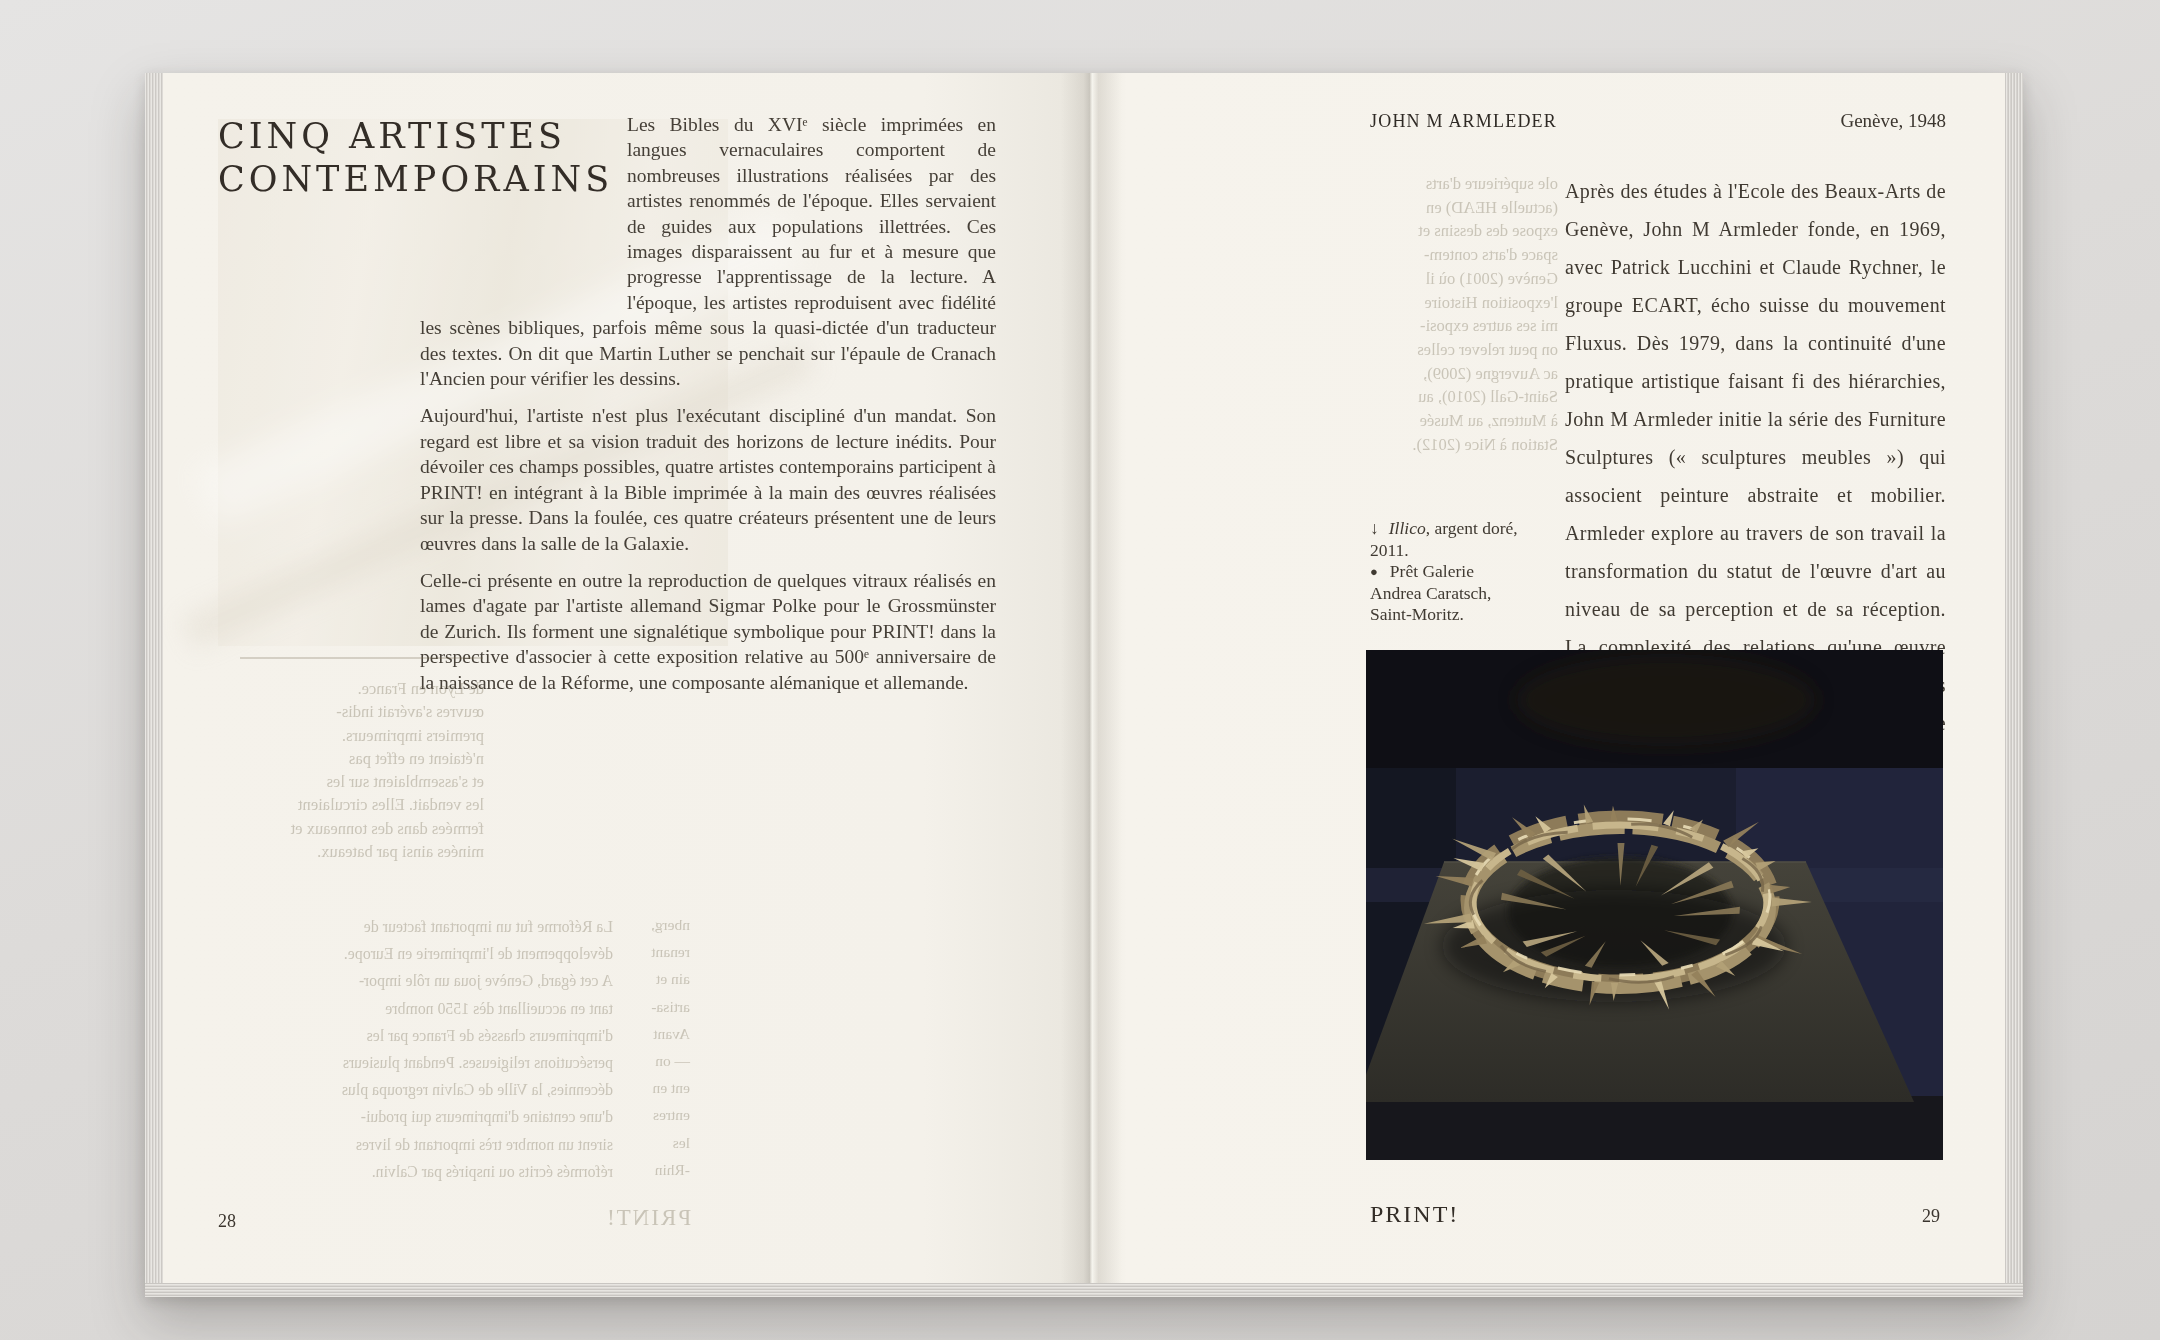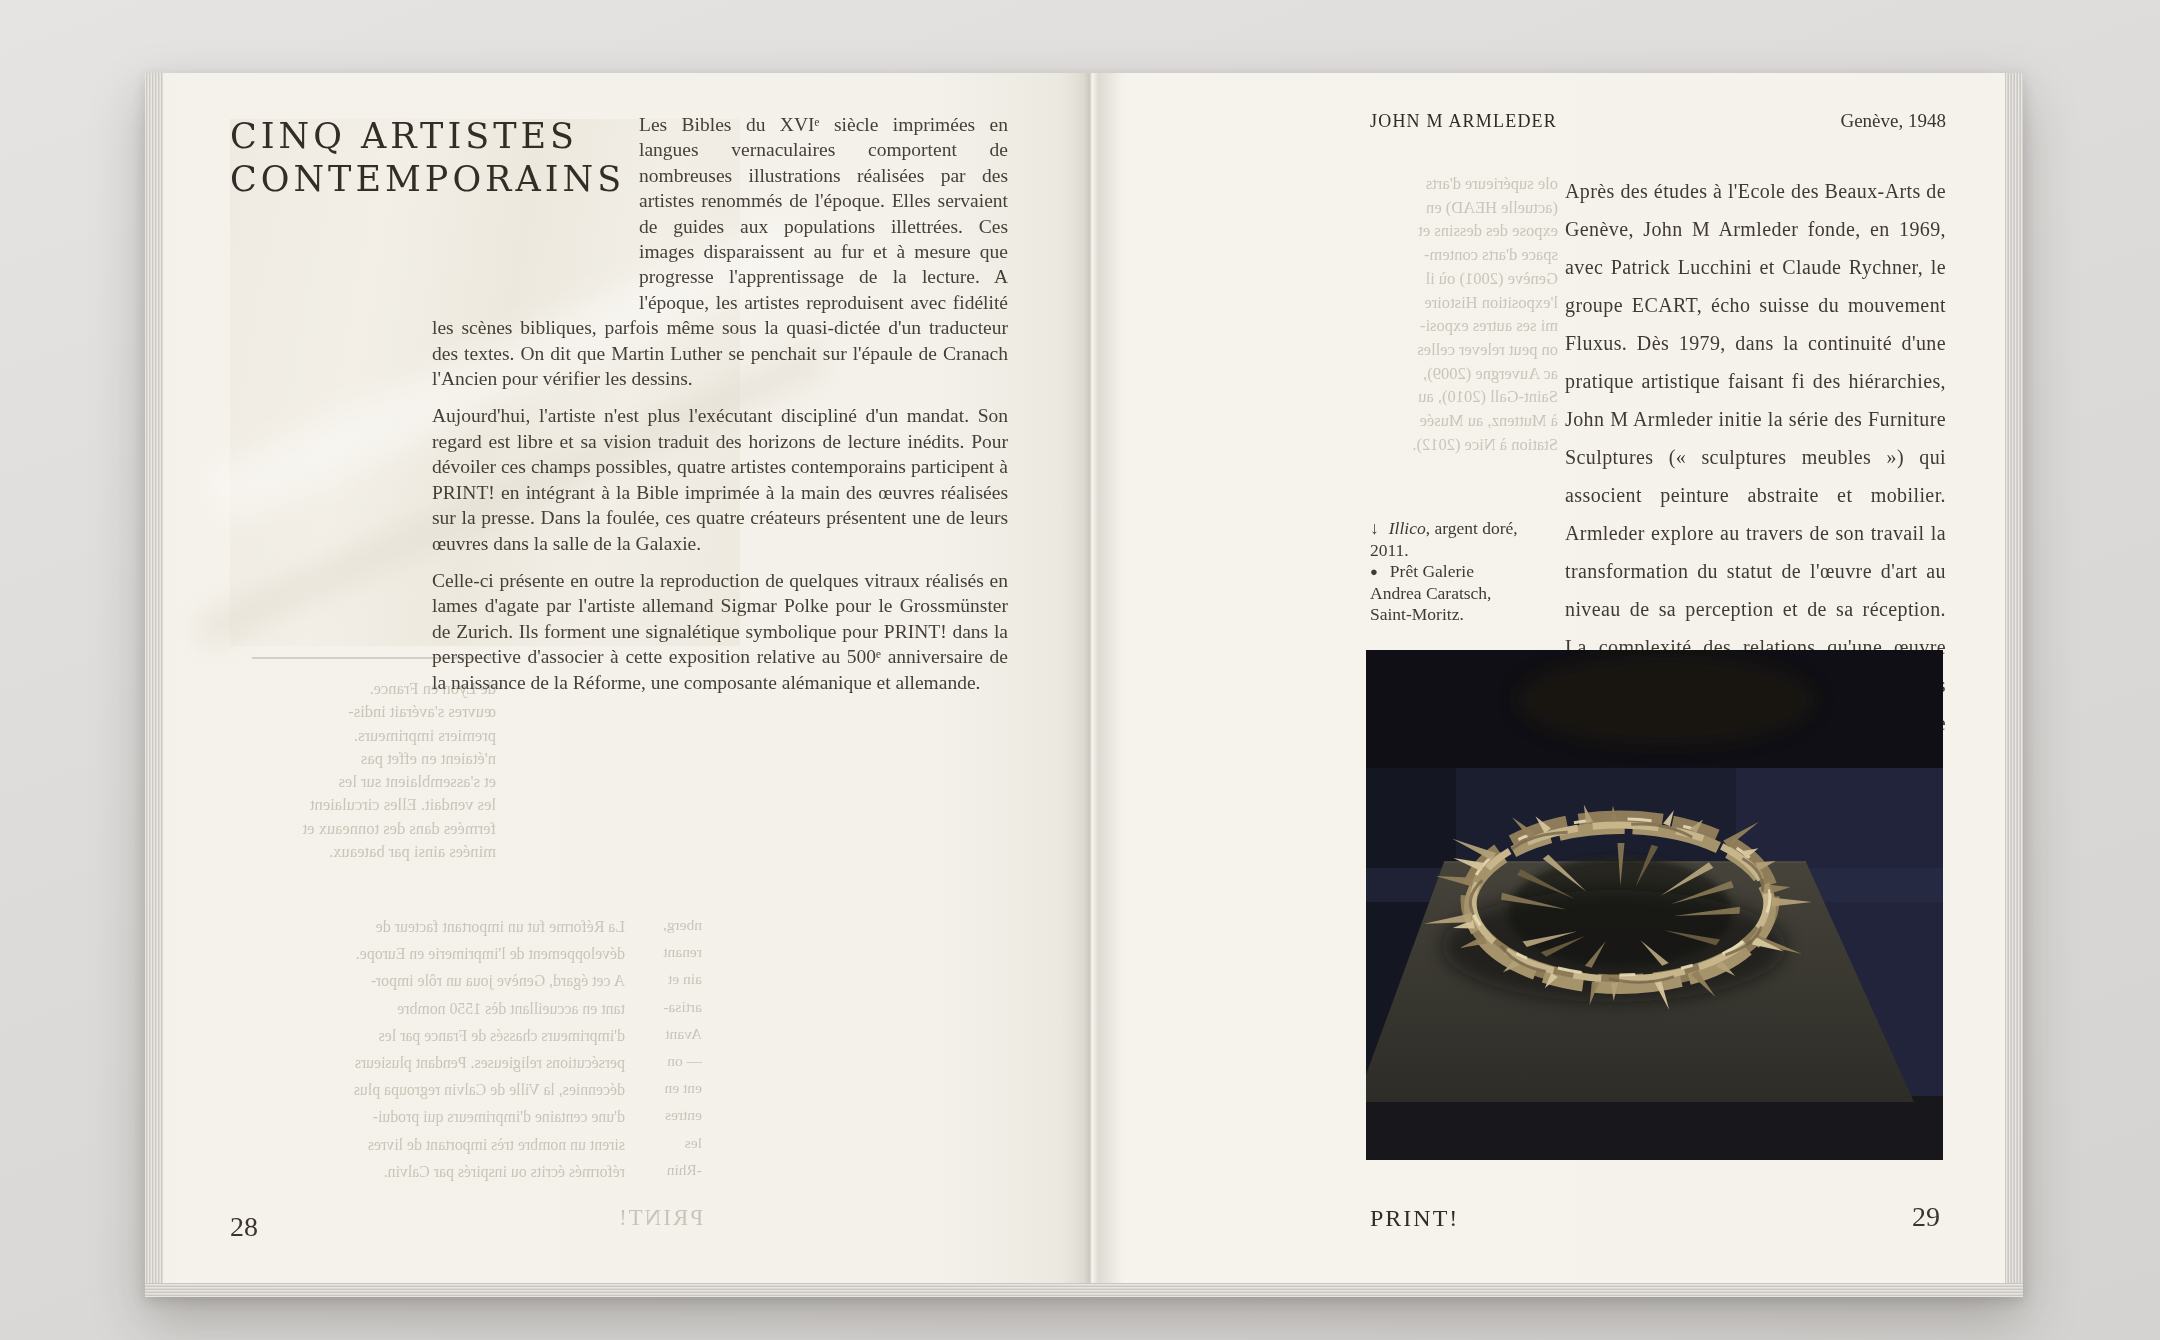--- a/index.html
+++ b/index.html
@@ -8,41 +8,41 @@
          background:linear-gradient(160deg,#e5e4e3 0%,#dddbd9 45%,#d5d3d1 100%);}
   .book{position:absolute;left:145px;top:73px;width:1878px;height:1224px;background:#f4f1ea;
         box-shadow:0 24px 50px rgba(40,36,30,.25),0 4px 12px rgba(40,36,30,.15);}
   .edge-left{position:absolute;left:0;top:0;bottom:14px;width:18px;
         background:repeating-linear-gradient(90deg,#e9e7e3 0 1px,#ccc9c5 1px 2px,#dddad6 2px 3px);}
   .edge-right{position:absolute;right:0;top:0;bottom:14px;width:18px;
         background:repeating-linear-gradient(90deg,#ccc9c5 0 1px,#e9e7e3 1px 2px,#d6d3cf 2px 3px);}
   .edge-bottom{position:absolute;left:0;right:0;bottom:0;height:14px;
         background:repeating-linear-gradient(0deg,#e7e5e1 0 1px,#c9c6c2 1px 2px,#dbd8d4 2px 3px);}
   .page{position:absolute;top:0;height:1210px;}
-  .page-left{left:30px;width:927px;
+  .page-left{left:18px;width:927px;
         background:linear-gradient(90deg,#f5f2eb 0%,#f4f1ea 82%,#ebe8e0 97%,#e3e0d8 100%);}
   .page-right{left:945px;width:915px;
         background:linear-gradient(90deg,#eae7df 0%,#f6f3ec 4%,#f5f2eb 100%);}
   .gutter{position:absolute;left:915px;top:0;width:62px;height:1210px;pointer-events:none;
         background:linear-gradient(90deg,rgba(80,70,58,0) 0%,rgba(80,70,58,.07) 38%,rgba(55,47,38,.15) 48%,rgba(255,255,250,.55) 52%,rgba(100,90,78,.10) 62%,rgba(100,90,78,0) 100%);}
 
   
   .faint-image{position:absolute;left:55px;top:46px;width:510px;height:527px;opacity:.6;
         background:linear-gradient(100deg,#ece7dc 0%,#f2eee5 28%,#e8e3d6 52%,#f1ede4 74%,#eae5d9 100%);}
   .faint-streak{position:absolute;left:-40px;top:220px;width:640px;height:60px;
         background:rgba(255,255,255,.55);filter:blur(14px);transform:rotate(-24deg);}
   .faint-streak2{position:absolute;left:-60px;top:360px;width:680px;height:34px;
         background:rgba(214,206,190,.5);filter:blur(12px);transform:rotate(-24deg);}
   .heading{position:absolute;left:55px;top:42px;font-family:"DejaVu Serif",serif;
         font-size:35px;line-height:43px;letter-spacing:4px;color:#332d27;}
   .body-left{position:absolute;left:257px;top:39px;width:592px;
         font-size:19.5px;line-height:25.4px;color:#453f37;text-align:justify;}
   .wrap-spacer{float:left;width:207px;height:178px;}
   .body-left p{margin:0 16px 12px 0;}
-  .pagenum{position:absolute;font-size:28px;color:#3b352e;}
+  .pagenum{position:absolute;font-size:18px;color:#3b352e;}
   .num-left{left:55px;top:1138px;}
 
   
   .ghost{position:absolute;transform:scaleX(-1);color:rgba(118,108,86,.34);
         filter:blur(.7px);pointer-events:none;}
   .ghost .gl{white-space:nowrap;}
   .ghost-rule{position:absolute;left:77px;top:584px;width:243px;height:2px;
         background:rgba(118,108,86,.26);filter:blur(.5px);}
   .ghost-a{left:77px;top:604px;width:244px;font-size:16.5px;line-height:23.3px;}
   .ghost-b{left:172px;top:840px;width:278px;font-size:15.8px;line-height:27.2px;}

